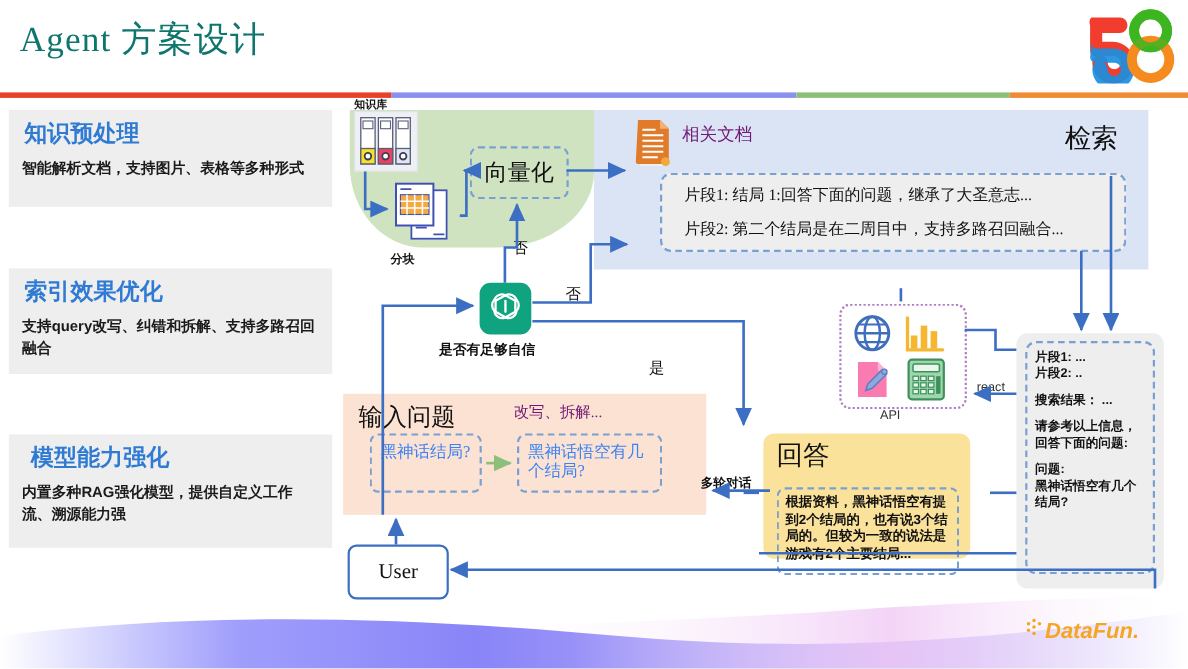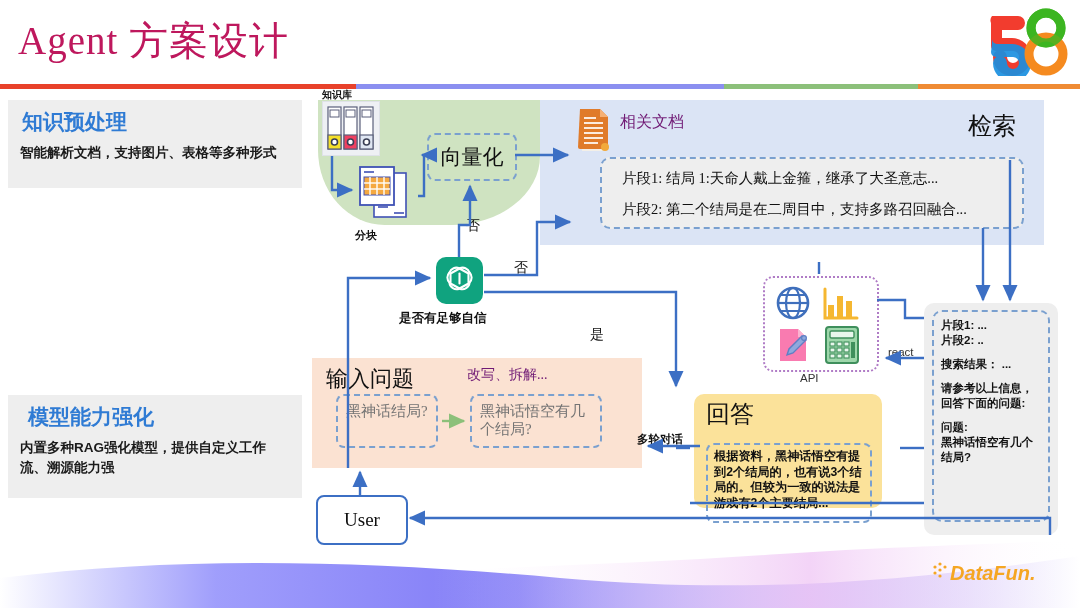--- a/index.html
+++ b/index.html
@@ -9,21 +9,21 @@
     font-family:"Liberation Sans","DejaVu Sans",sans-serif;
     overflow:hidden;
     position:relative;
   }
   #slide{position:absolute;left:0;top:0;width:1080px;height:608px;overflow:hidden;background:#fff;}
 
   
   .title{
     position:absolute;left:18px;top:14px;
     font-family:"Liberation Serif","DejaVu Serif",serif;
-    font-size:39px;color:#be185d;letter-spacing:1px;white-space:nowrap;
+    font-size:32px;color:#0f766e;letter-spacing:1px;white-space:nowrap;
   }
   .divider{position:absolute;left:0;top:84px;width:1080px;height:5px;display:flex;}
   .divider span{display:block;height:100%;}
 
   
   .logo58{position:absolute;right:10px;top:6px;width:96px;height:70px;}
 
   
   .card{
     position:absolute;left:8px;width:294px;
@@ -83,21 +83,21 @@
     border:2px dotted #b07cc6;border-radius:10px;
   }
   .apilabel{position:absolute;left:800px;top:372px;font-size:11.5px;color:#333;}
 
   
   .peach{position:absolute;left:312px;top:358px;width:330px;height:110px;background:#fbe2d2;}
   .peach .h1{position:absolute;left:14px;top:6px;font-family:"Liberation Serif","DejaVu Serif",serif;font-size:22px;color:#111;}
   .peach .h2{position:absolute;left:155px;top:8px;font-family:"Liberation Serif","DejaVu Serif",serif;font-size:14px;color:#701a75;}
   .qbox{
     position:absolute;border:2px dashed #7aa0cf;border-radius:8px;
-    font-family:"Liberation Serif","DejaVu Serif",serif;font-size:15px;color:#737373;
+    font-family:"Liberation Serif","DejaVu Serif",serif;font-size:15px;color:#3b82f6;
     padding:6px 8px;box-sizing:border-box;line-height:1.2;
   }
   #qbox-a{left:336px;top:394px;width:102px;height:54px;}
   #qbox-b{left:470px;top:394px;width:132px;height:54px;}
 
   
   .yellow{position:absolute;left:694px;top:394px;width:188px;height:114px;background:#fbe29a;border-radius:10px;}
   .yellow .h1{position:absolute;left:12px;top:4px;font-family:"Liberation Serif","DejaVu Serif",serif;font-size:24px;color:#111;}
   .abox{
     position:absolute;left:706px;top:443px;width:166px;height:80px;
@@ -154,20 +154,24 @@
     <path d="M18 10 h26 a7 7 0 0 1 0 14 h-16 v8 h10 a19 19 0 1 1 -19 19 a7 7 0 0 1 14 0 a6 6 0 1 0 6 -6 h-17 a5 5 0 0 1 -5 -5 v-23 a7 7 0 0 1 1 -7 z" fill="#f23c2e"></path>
     <path d="M18 37 v-4 a5 5 0 0 0 5 5 h15 a19 19 0 1 1 -19 19 a7 7 0 0 1 14 0 a6 6 0 1 0 6 -6 h-17 a5 5 0 0 1 -5 -5 z" fill="#1a8fe0" opacity="0.92"></path>
     <circle cx="72" cy="22" r="15" fill="none" stroke="#3cb521" stroke-width="9"></circle>
     <circle cx="72" cy="48" r="17" fill="none" stroke="#f58a1f" stroke-width="9"></circle>
     <circle cx="72" cy="22" r="15" fill="none" stroke="#3cb521" stroke-width="9" opacity="0.85"></circle>
   </svg>
 
   <div class="card" id="card0">
     <div class="ch">知识预处理</div>
     <div class="cb">智能解析文档，支持图片、表格等多种形式</div>
+  </div>
+  <div class="card" id="card1">
+    <div class="ch">索引效果优化</div>
+    <div class="cb">支持query改写、纠错和拆解、支持多路召回融合</div>
   </div>
   <div class="card" id="card2">
     <div class="ch">模型能力强化</div>
     <div class="cb">内置多种RAG强化模型，提供自定义工作流、溯源能力强</div>
   </div>
 
   <div class="greenblob"></div>
   <div class="kb-label">知识库</div>
 
   <div class="kb-binders">
@@ -228,21 +232,21 @@
           <line x1="10" y1="27" x2="29" y2="27"></line>
         <line x1="10" y1="32" x2="29" y2="32"></line>
           <line x1="10" y1="37" x2="24" y2="37"></line>
       </g>
       <circle cx="31" cy="41" r="4" fill="#f2a93b"></circle>
     </svg>
   </div>
   <div class="doc-label">相关文档</div>
 
   <div class="snipbox">
-    <div>片段1: 结局 1:天命人戴上金箍，继承了大圣意志...</div>
+    <div>片段1: 结局 1:回答下面的问题，继承了大圣意志...</div>
     <div>片段2: 第二个结局是在二周目中，支持多路召回融合...</div>
   </div>
 
   <div class="gptnode">
     <svg width="47" height="47" viewBox="0 0 47 47">
       <g fill="none" stroke="#ffffff" stroke-width="2.1" stroke-linejoin="round" stroke-linecap="round">
         <path d="M23.5 11.5 l9 5 v10 l-9 5 l-9 -5 v-10 z"></path>
         <path d="M23.5 11.5 a7 7 0 0 1 10 4"></path>
         <path d="M33.5 15.5 a7 7 0 0 1 0 10"></path>
         <path d="M33.5 25.5 a7 7 0 0 1 -10 6"></path>

